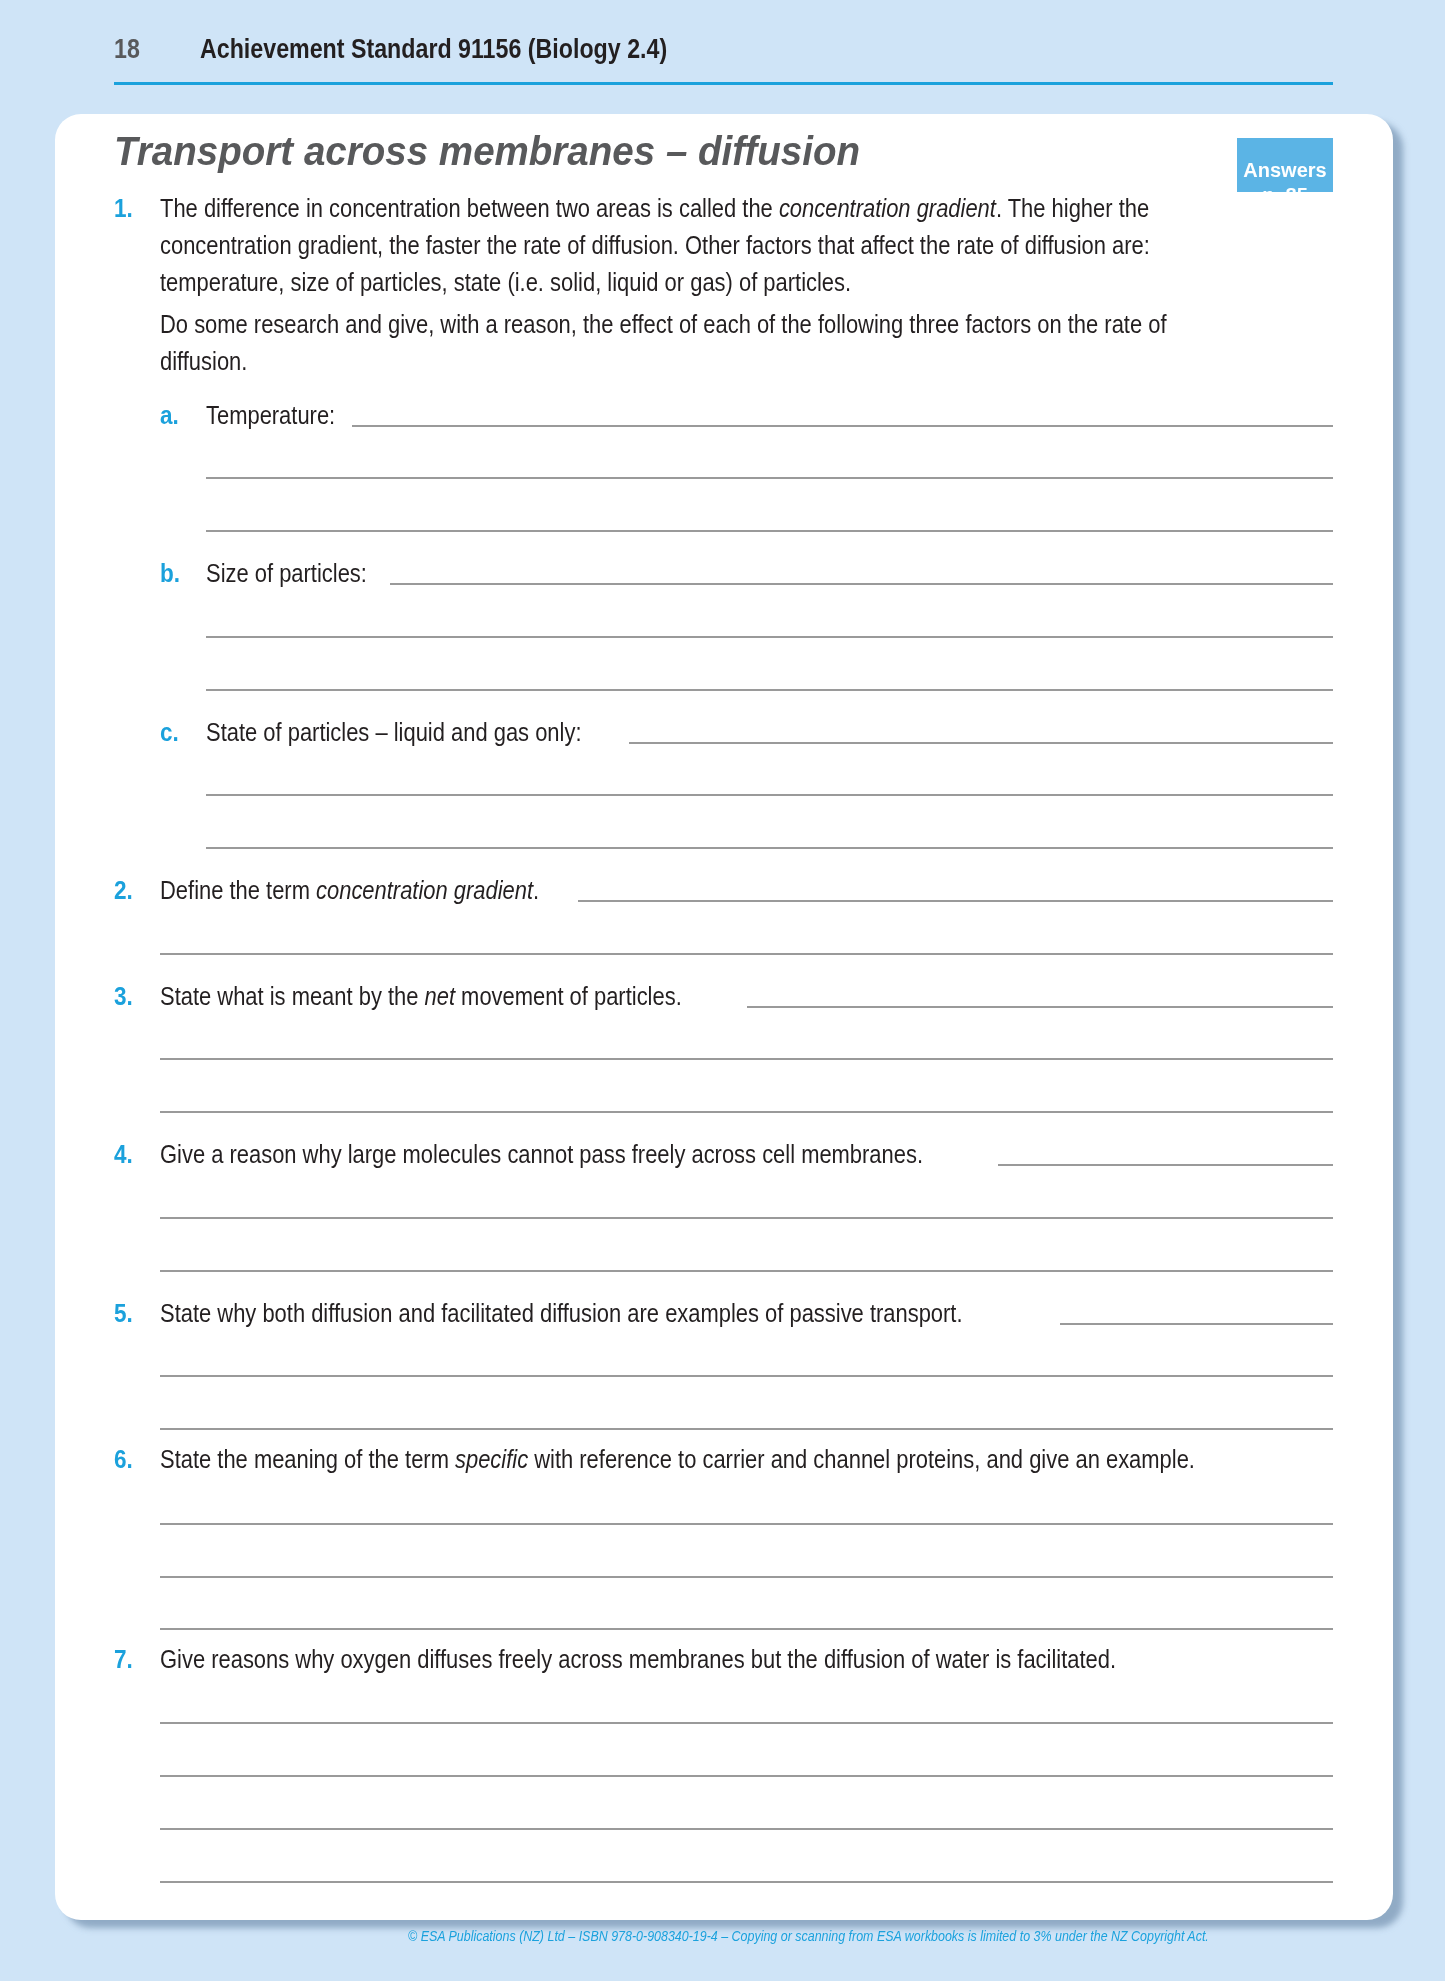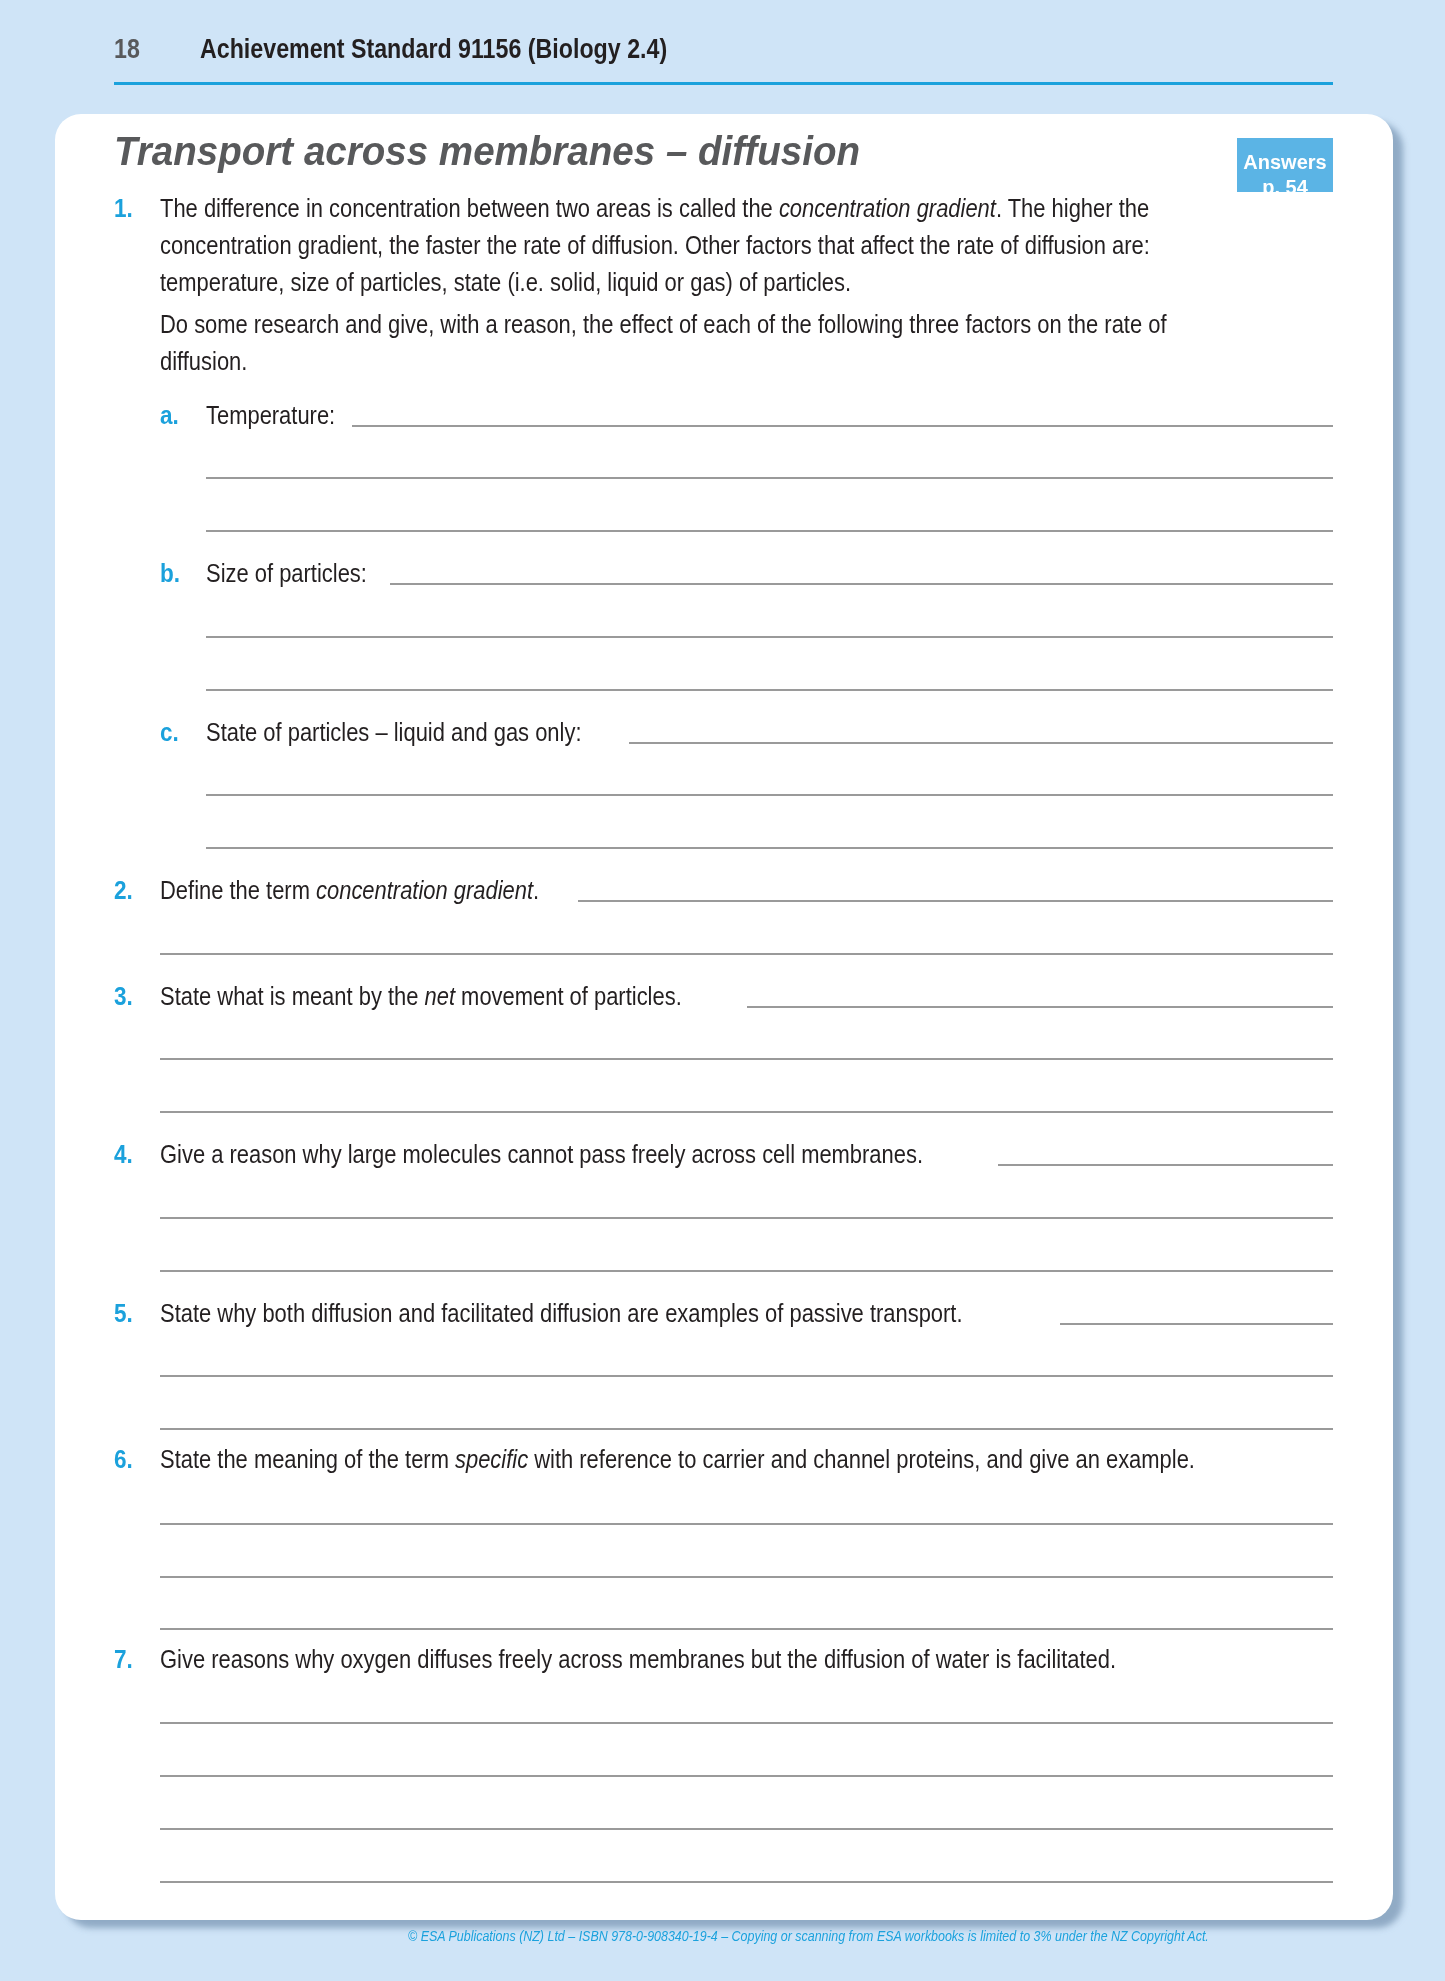--- a/index.html
+++ b/index.html
@@ -10,41 +10,41 @@
   .hdr-num { position:absolute; left:114px; top:34px; font-size:27px; font-weight:bold; color:#58595b; transform:scaleX(0.86); transform-origin:left; }
   .hdr-title { position:absolute; left:200px; top:34px; font-size:27px; font-weight:bold; color:#231f20; transform:scaleX(0.86); transform-origin:left; white-space:nowrap; }
   .hdr-rule { position:absolute; left:114px; top:82px; width:1219px; height:3px; background:#1ba1dc; }
   .card {
     position:absolute; left:55px; top:114px; width:1338px; height:1806px; background:#fff;
     border-radius:26px; box-shadow:10px 8px 6px rgba(110,140,170,0.65);
   }
   .title { position:absolute; left:114px; top:128px; font-size:41px; font-weight:bold; font-style:italic; color:#58595b; white-space:nowrap; transform:scaleX(0.94); transform-origin:left; }
   .answers {
     position:absolute; left:1237px; top:138px; width:96px; height:54px; background:#5bb4e5; color:#fff;
-    font-size:20px; font-weight:bold; text-align:center; line-height:25px; padding-top:12px; box-sizing:border-box;
+    font-size:20px; font-weight:bold; text-align:center; line-height:25px; padding-top:20px; box-sizing:border-box;
   }
   .t { position:absolute; font-size:25.5px; color:#231f20; white-space:nowrap; transform:scaleX(0.86); transform-origin:left; line-height:1; }
   .num { position:absolute; font-size:25px; font-weight:bold; color:#1ba1dc; line-height:1; transform:scaleX(0.9); transform-origin:left; }
   .line { position:absolute; height:2px; background:#9a9a9a; right:112px; }
   .footer { position:absolute; left:408px; top:1927px; font-size:15px; font-style:italic; color:#1ba1dc; white-space:nowrap; transform:scaleX(0.83); transform-origin:left; }
   i { font-style:italic; }
 </style>
 </head>
 <body>
 
 <div class="hdr-num">18</div>
 <div class="hdr-title">Achievement Standard 91156 (Biology 2.4)</div>
 <div class="hdr-rule"></div>
 
 <div class="card"></div>
 
 <div class="title">Transport across membranes – diffusion</div>
 <div class="answers">
   <div>Answers</div>
-  <div>p. 54</div>
+  <div>p. 85</div>
 </div>
 
 <div class="num" style="left:114px;top:196px;">1.</div>
 <div class="t" style="left:160px;top:196px;">
   <span>The difference in concentration between two areas is called the </span><i>concentration gradient</i><span>. The higher the</span>
 </div>
 <div class="t" style="left:160px;top:233px;">concentration gradient, the faster the rate of diffusion. Other factors that affect the rate of diffusion are:</div>
 <div class="t" style="left:160px;top:270px;">temperature, size of particles, state (i.e. solid, liquid or gas) of particles.</div>
 <div class="t" style="left:160px;top:312px;">Do some research and give, with a reason, the effect of each of the following three factors on the rate of</div>
 <div class="t" style="left:160px;top:349px;">diffusion.</div>

